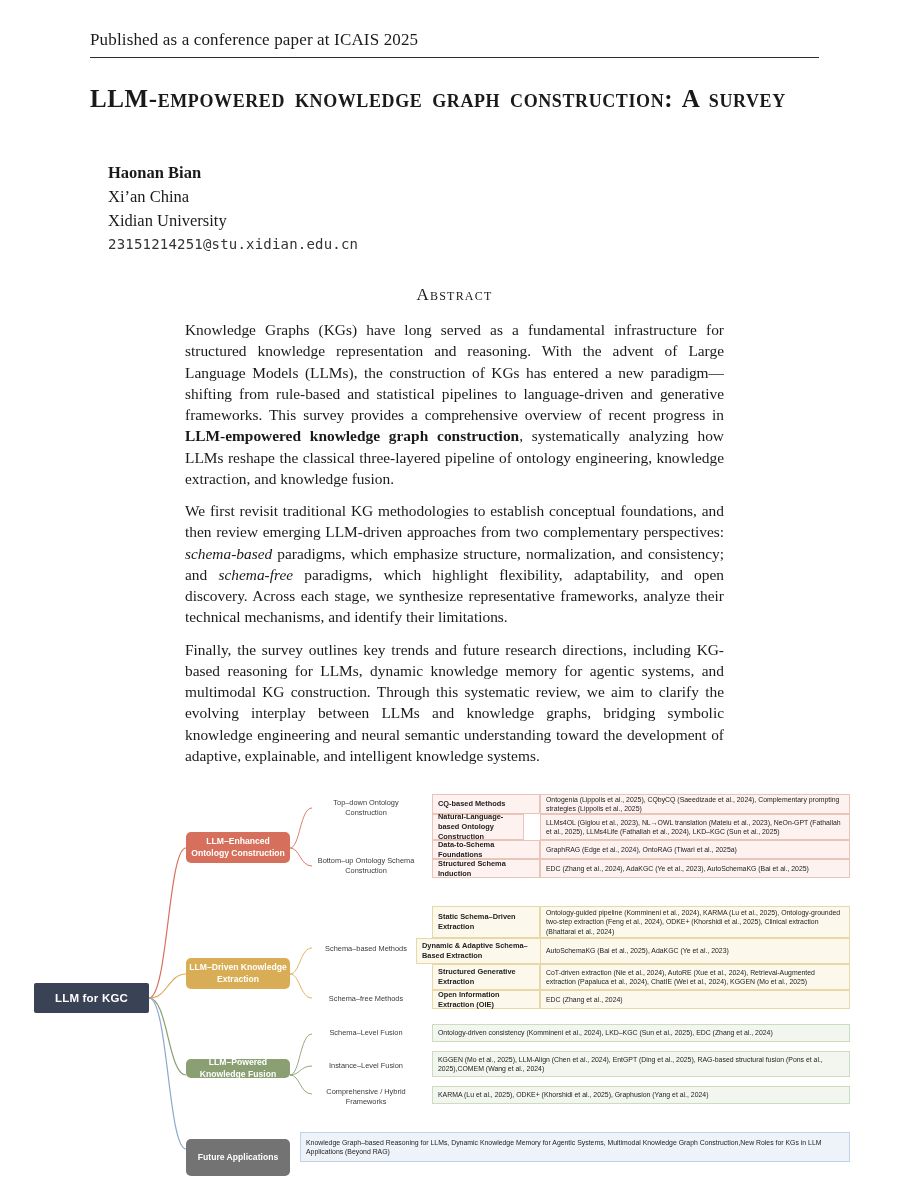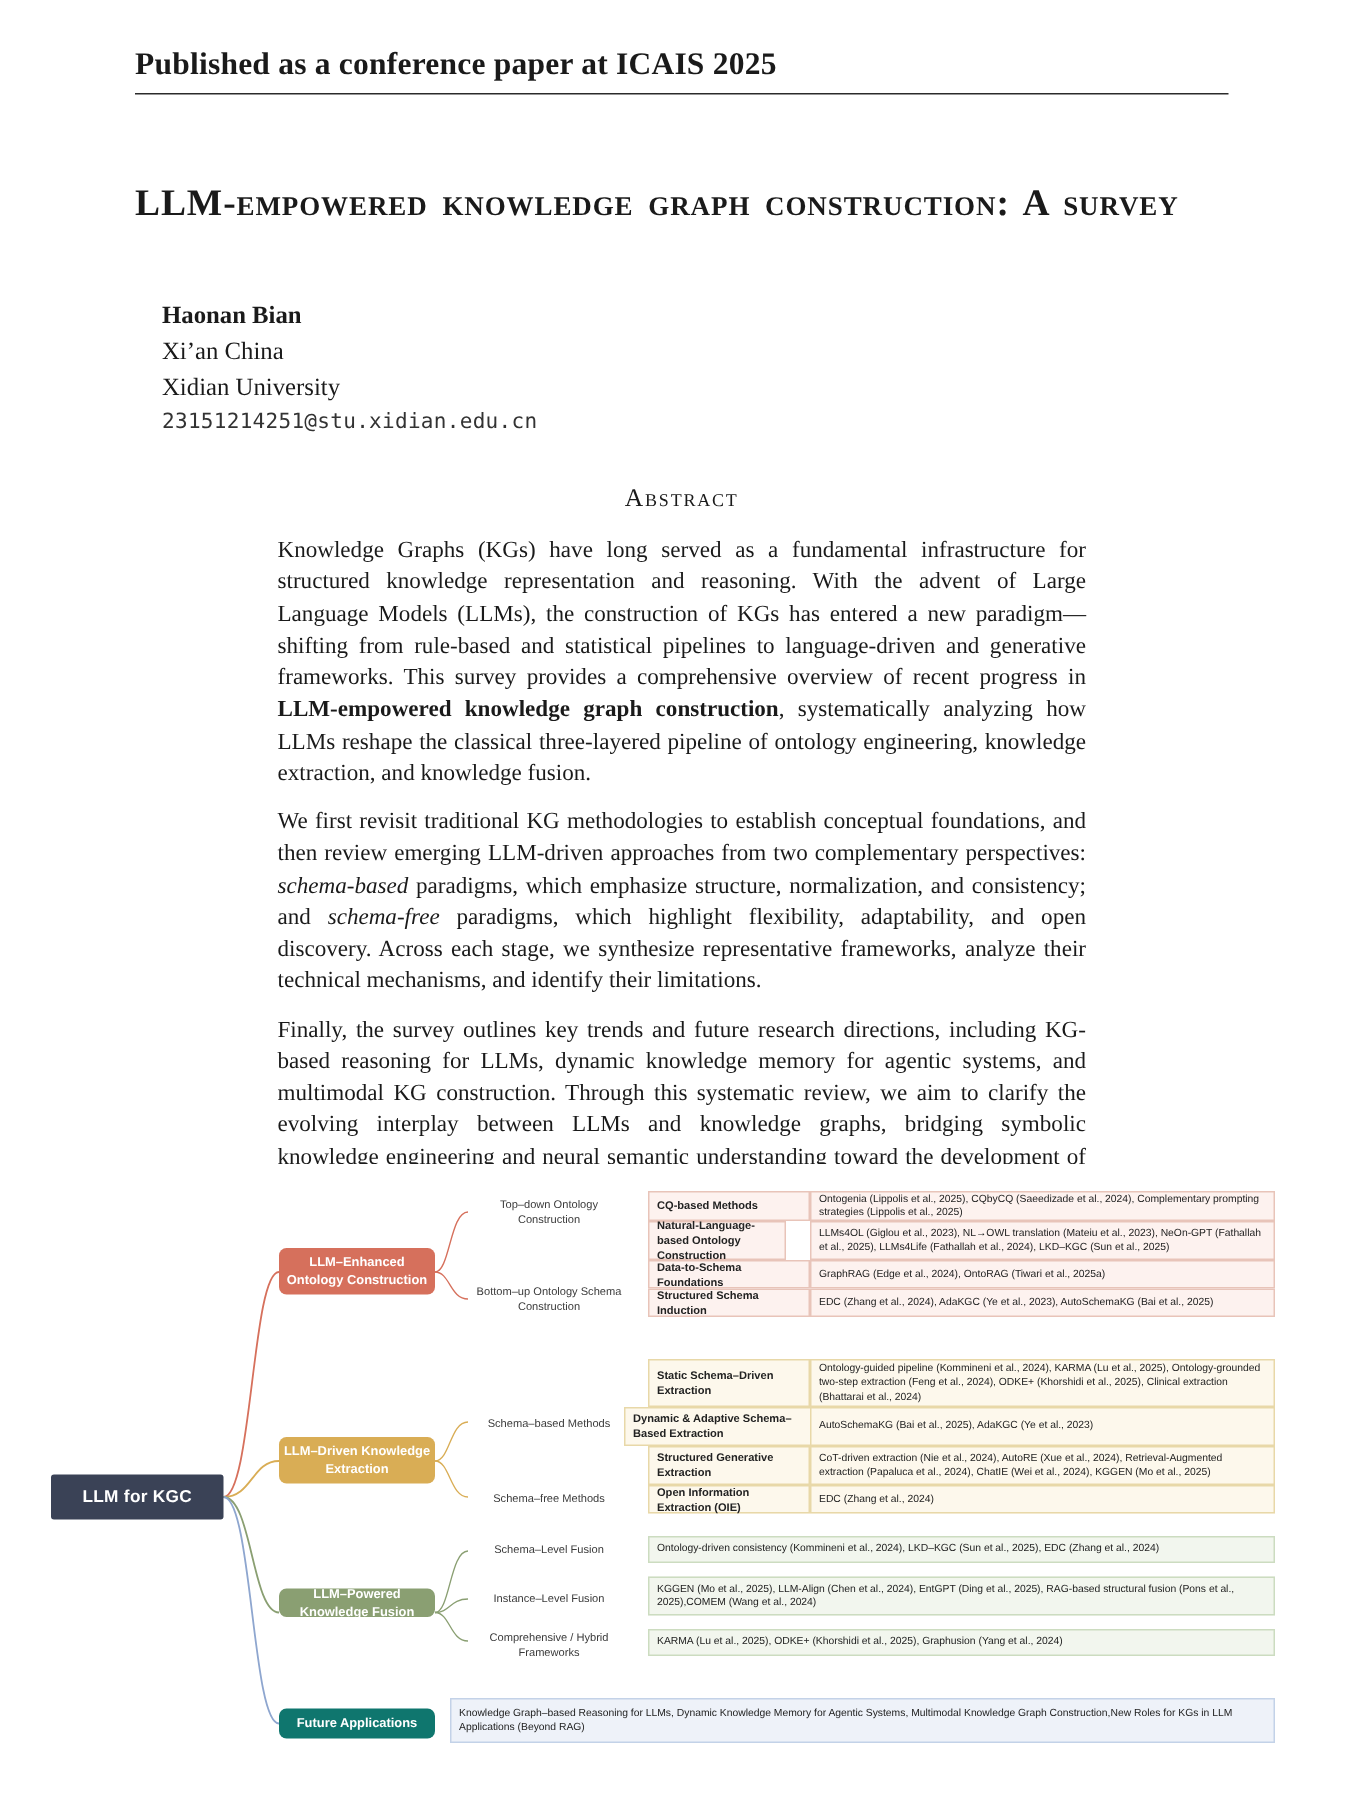--- a/index.html
+++ b/index.html
@@ -17,26 +17,25 @@
   }
   .page {
     position: relative;
     width: 909px;
     height: 1200px;
     box-sizing: border-box;
     padding: 30px 90px 0 90px;
   }
   
   .running-head {
-    font-size: 21px;
+    font-size: 17px;
     letter-spacing: .15px;
     padding-bottom: 7px;
     border-bottom: 1.1px solid #2b2b2b;
-    margin-bottom: 56px;
-    font-weight: bold;
+    margin-bottom: 24px;
   }
   
   .title {
     font-size: 25px;
     line-height: 1.32;
     letter-spacing: .6px;
     font-variant: small-caps;
     margin: 0 0 46px 0;
     text-align: justify;
     text-align-last: left;
@@ -135,21 +134,21 @@
     align-items: center;
     justify-content: center;
     text-align: center;
     line-height: 1.35;
     padding: 4px 3px;
     box-sizing: border-box;
   }
   .b1 { left: 186px; top: 56px;  height: 31px; background: #d6705c; }
   .b2 { left: 186px; top: 182px; height: 31px; background: #d9ad55; }
   .b3 { left: 186px; top: 283px; height: 19px; background: #8a9f72; }
-  .b4 { left: 186px; top: 363px; height: 20px; background: #0f766e; }
+  .b4 { left: 186px; top: 363px; height: 37px; background: #737373; }
 
   .sublabel {
     position: absolute;
     font-family: "Liberation Sans", sans-serif;
     font-size: 7.4px;
     color: #3a3a3a;
     text-align: center;
     line-height: 1.4;
     width: 108px;
   }

